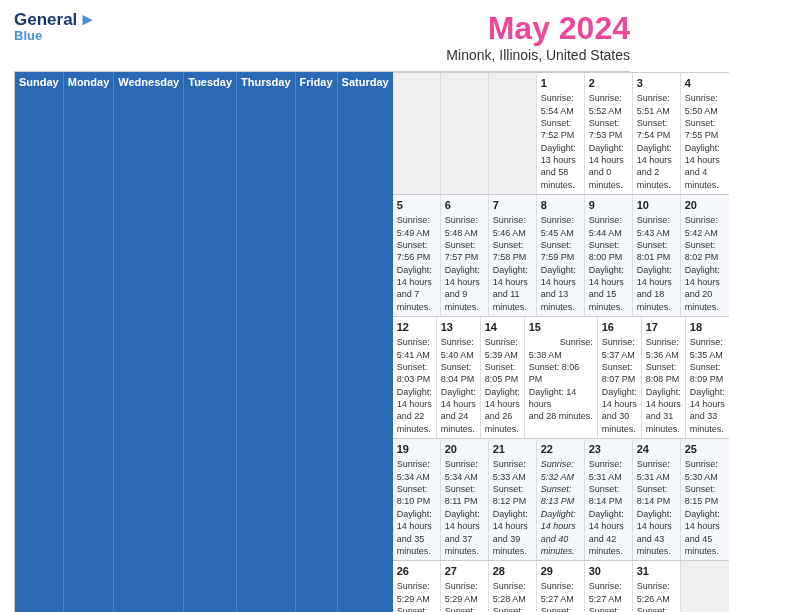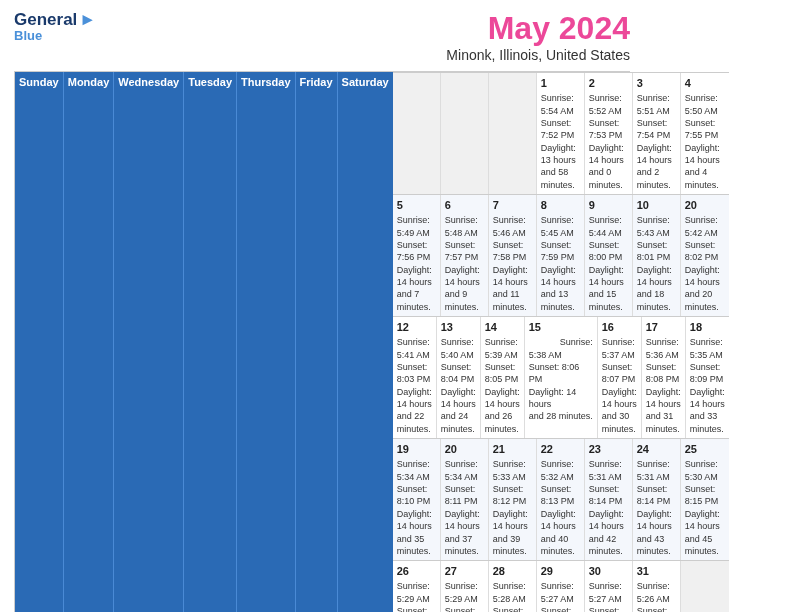--- a/index.html
+++ b/index.html
@@ -232,21 +232,21 @@
 Daylight: 14 hours
 and 35 minutes.</span></div>
           <div class="cal-cell"><span class="day-num">20</span><span class="info" style="white-space: pre-line;">Sunrise: 5:34 AM
 Sunset: 8:11 PM
 Daylight: 14 hours
 and 37 minutes.</span></div>
           <div class="cal-cell"><span class="day-num">21</span><span class="info" style="white-space: pre-line;">Sunrise: 5:33 AM
 Sunset: 8:12 PM
 Daylight: 14 hours
 and 39 minutes.</span></div>
-          <div class="cal-cell"><span class="day-num">22</span><span class="info" style="white-space: pre-line;">Sunrise: 5:32 AM
+          <div class="cal-cell"><span class="day-num">22</span><span class="info" style="white-space: pre-line; font-style: italic;">Sunrise: 5:32 AM
 Sunset: 8:13 PM
 Daylight: 14 hours
 and 40 minutes.</span></div>
           <div class="cal-cell"><span class="day-num">23</span><span class="info" style="white-space: pre-line;">Sunrise: 5:31 AM
 Sunset: 8:14 PM
 Daylight: 14 hours
 and 42 minutes.</span></div>
           <div class="cal-cell"><span class="day-num">24</span><span class="info" style="white-space: pre-line;">Sunrise: 5:31 AM
 Sunset: 8:14 PM
 Daylight: 14 hours

